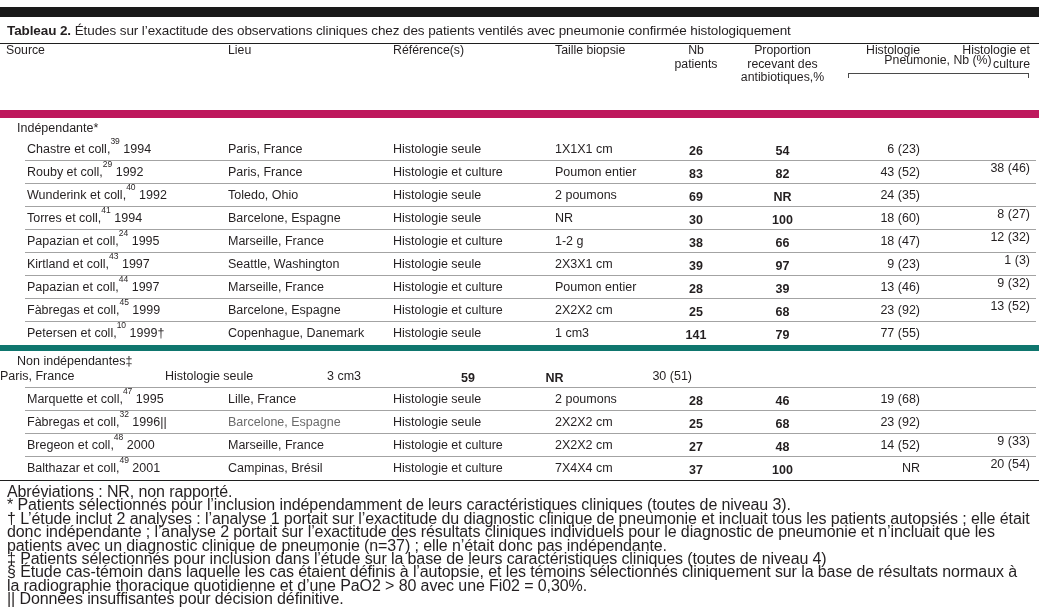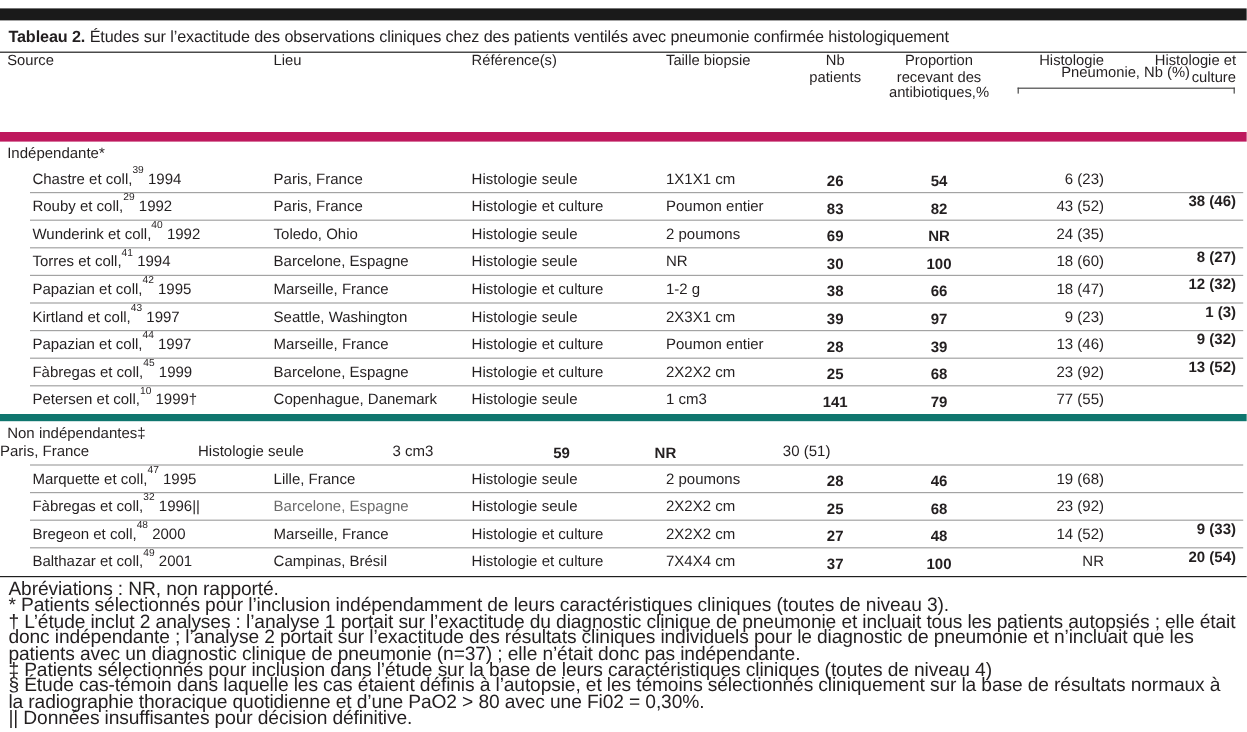--- a/index.html
+++ b/index.html
@@ -46,31 +46,31 @@
   .c4 { width: 112px; text-align: left; }
   .c5 { width: 58px;  text-align: center; }
   .c6 { width: 115px; text-align: center; }
   .c7 { width: 82px;  text-align: right; padding-right: 2px; }
   .c8 { width: 117px; text-align: right; padding-right: 9px; }
 
   
   .tbody { border-bottom: 1.5px solid #1f1f1f; }
   .section-row {
     height: 20px; line-height: 21px;
-    padding-left: 6px; font-size: 12.5px;
+    padding-left: 17px; font-size: 12.5px;
   }
   .section-row.second { border-top: 6px solid #0f766e; }
   .data-row {
     position: relative;
     height: 23px; display: flex;
     font-size: 12.5px;
   }
   .data-row > div { line-height: 23px; white-space: nowrap; }
   .data-row > .c5, .data-row > .c6 { line-height: 27px; font-weight: bold; }
-  .data-row > .c8 { line-height: 15px; font-weight: bold; }
+  .data-row > .c8 { line-height: 15px; }
   .data-row:not(.no-rule)::after {
     content: ""; position: absolute; left: 25px; right: 3px; bottom: 0;
     height: 1px; background: #a3a3a3;
   }
   sup { font-size: 8.5px; position: relative; top: -4px; line-height: 0; }
   .muted { color: #6b6b6b; }
 
   
   .footnotes { padding: 4px 8px 0 7px; font-size: 16px; line-height: 13.4px; letter-spacing: -0.1px; }
 </style>
@@ -137,21 +137,21 @@
     <div class="c1"><span>Torres et coll,</span><sup>41</sup><span> 1994</span></div>
     <div class="c2">Barcelone, Espagne</div>
     <div class="c3">Histologie seule</div>
     <div class="c4">NR</div>
     <div class="c5">30</div>
     <div class="c6">100</div>
     <div class="c7">18 (60)</div>
     <div class="c8">8 (27)</div>
   </div>
     <div class="data-row">
-    <div class="c1"><span>Papazian et coll,</span><sup>42</sup><span> 1995</span></div>
+    <div class="c1"><span>Papazian et coll,</span><sup>24</sup><span> 1995</span></div>
     <div class="c2">Marseille, France</div>
     <div class="c3">Histologie et culture</div>
     <div class="c4">1-2 g</div>
     <div class="c5">38</div>
     <div class="c6">66</div>
     <div class="c7">18 (47)</div>
     <div class="c8">12 (32)</div>
   </div>
     <div class="data-row">
     <div class="c1"><span>Kirtland et coll,</span><sup>43</sup><span> 1997</span></div>

